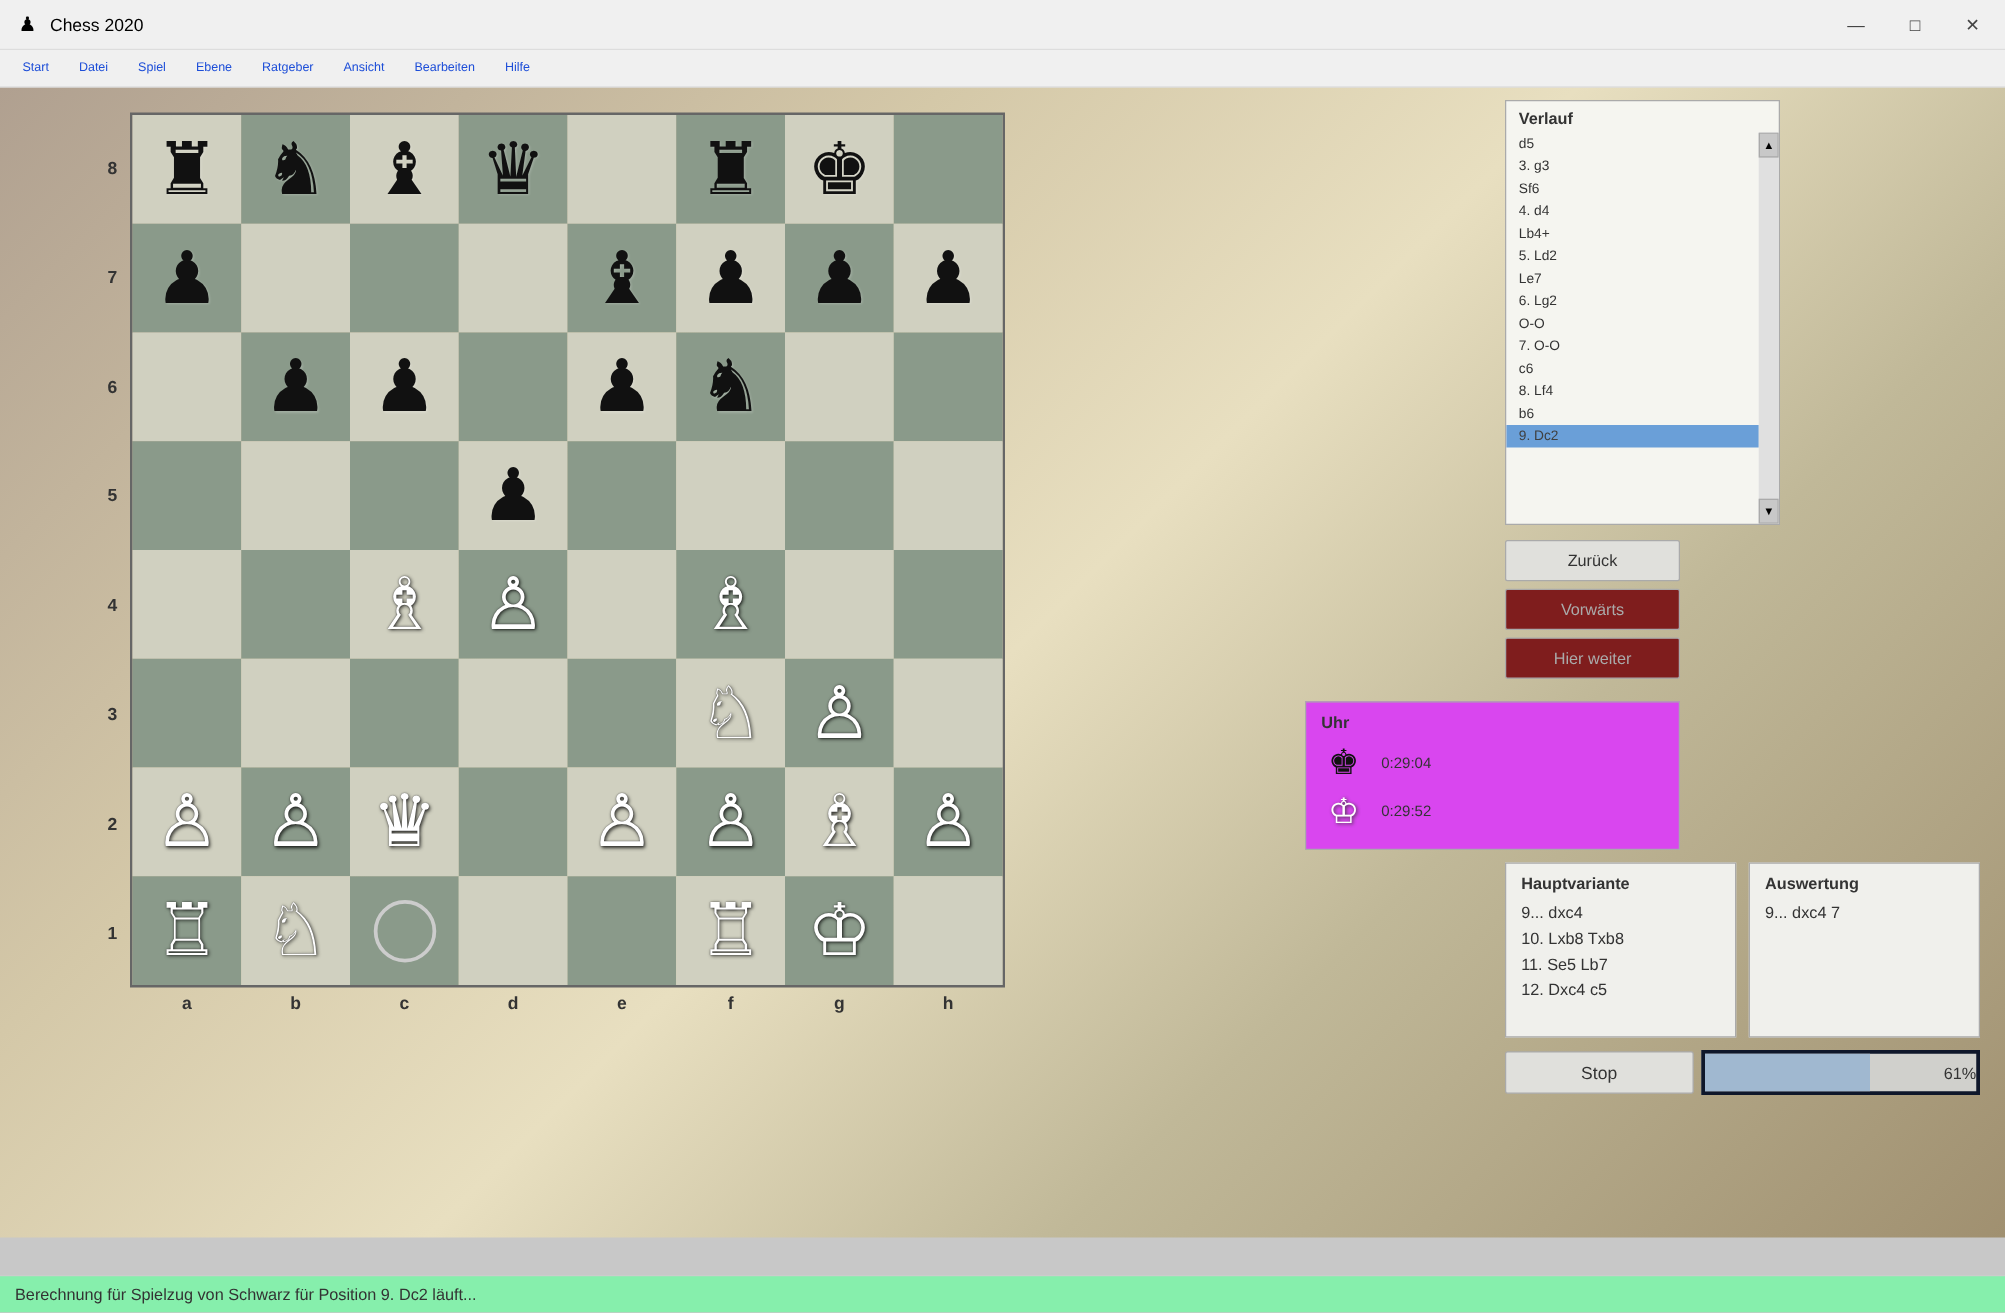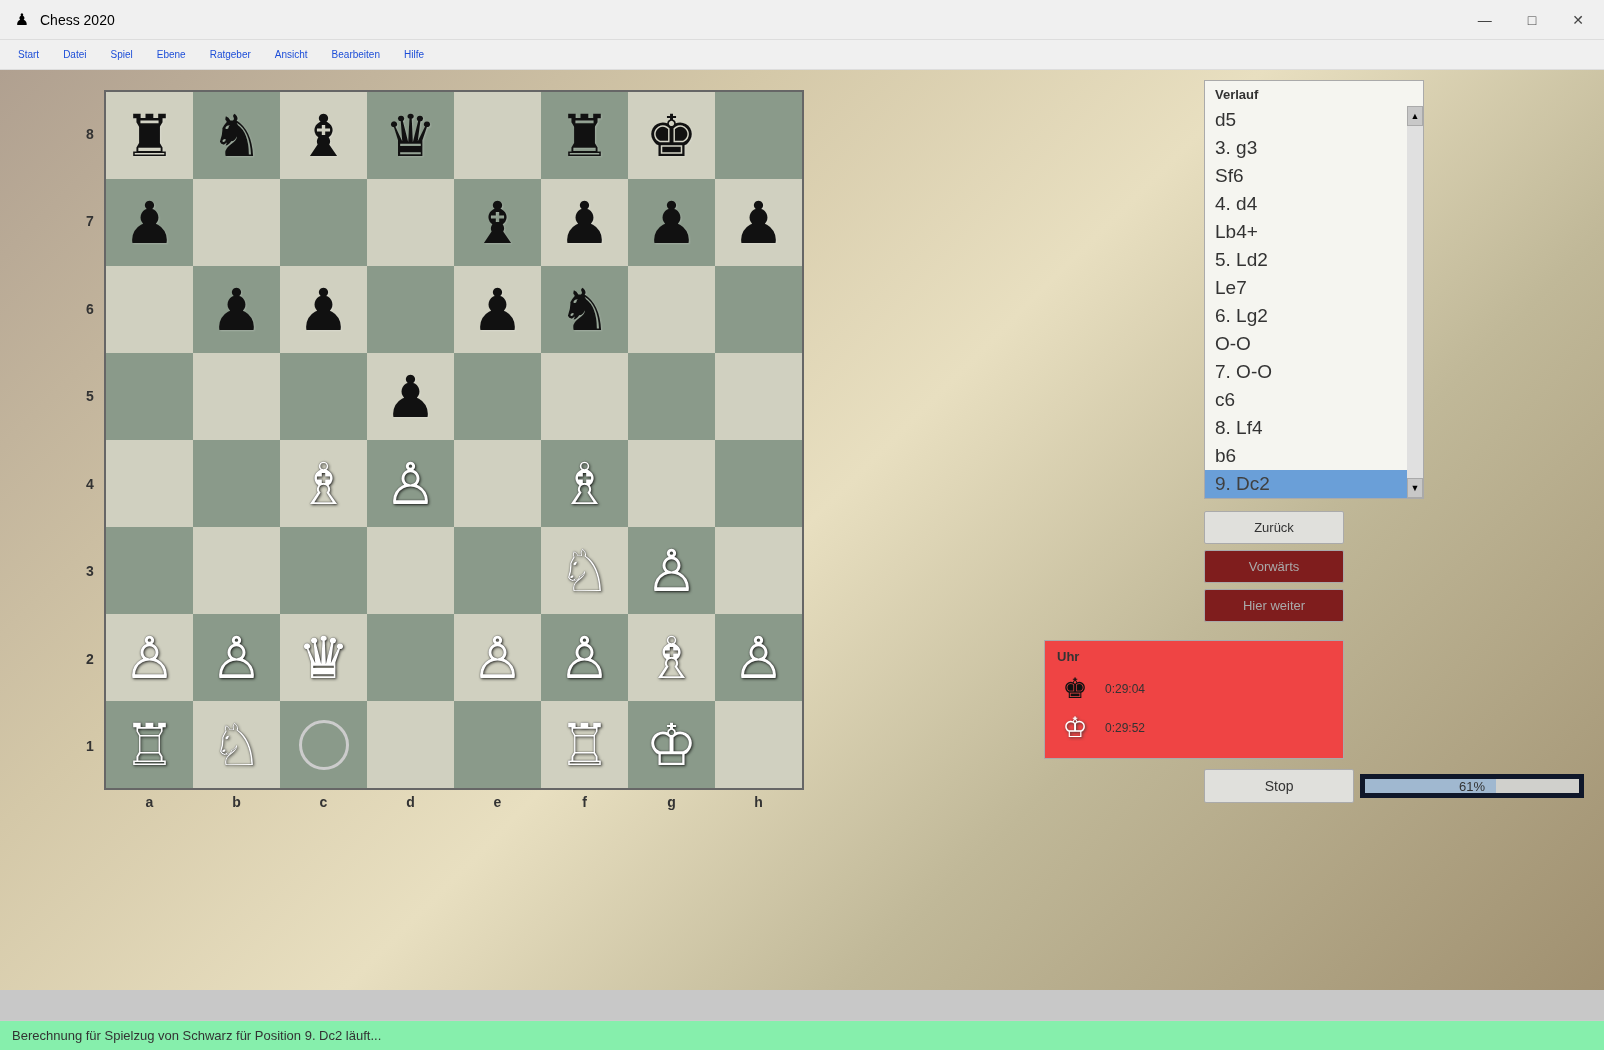--- a/index.html
+++ b/index.html
@@ -207,21 +207,21 @@
     }
 
     #verlauf-list {
       flex: 1;
       overflow: hidden;
       position: relative;
     }
 
     .verlauf-item {
       padding: 3px 10px;
-      font-size: 19px;
+      font-size: 11px;
       color: #333;
       cursor: pointer;
     }
     .verlauf-item.selected {
       background: #6a9fd8;
       color: #404040;
     }
 
     #action-buttons {
       display: flex;
@@ -241,21 +241,21 @@
       color: #333;
     }
     .action-btn:disabled, .action-btn.disabled {
       color: #aaa;
       cursor: default;
       background: #7f1d1d;
     }
 
     
     #uhr-section {
-      background: #ef4444;
+      background: #d946ef;
       border: 1px solid #aaa;
       padding: 8px 12px;
       width: 300px;
       align-self: flex-end;
     }
 
     #uhr-title {
       font-weight: bold;
       font-size: 13px;
       margin-bottom: 8px;
@@ -322,27 +322,27 @@
       padding: 8px 40px;
       font-size: 14px;
       cursor: pointer;
       border-radius: 2px;
       color: #333;
       width: 200px;
     }
 
     #progress-bar-container {
       width: 380px;
-      height: 24px;
+      height: 36px;
       background: #d0d0cc;
-      border: 5px solid #0f172a;
+      border: 3px solid #0f172a;
       position: relative;
       display: flex;
       align-items: center;
-      justify-content: center;
+      justify-content: flex-end;
     }
 
     #progress-bar-fill {
       position: absolute;
       left: 0;
       top: 0;
       height: 100%;
       background: #a0b8d0;
     }
 
@@ -594,20 +594,35 @@
             <span class="uhr-time">0:29:04</span>
           </div>
           <div class="uhr-row">
             <span class="uhr-piece" style="color:#fff; text-shadow:1px 1px 3px #333;">♔</span>
             <span class="uhr-time">0:29:52</span>
           </div>
         </div>
       </div>
     </div>
 
+    <div id="bottom-right-row">
+      <div id="hauptvariante-section">
+        <div class="section-title">Hauptvariante</div>
+        <div class="section-content" id="hauptvariante-content">
+            <div>9... dxc4</div>
+            <div>10. Lxb8 Txb8</div>
+            <div>11. Se5 Lb7</div>
+            <div>12. Dxc4 c5</div>
+          </div>
+      </div>
+      <div id="auswertung-section">
+        <div class="section-title">Auswertung</div>
+        <div class="section-content">9... dxc4 7</div>
+      </div>
+    </div>
 
     <div id="stop-section">
       <button id="stop-btn">Stop</button>
       <div id="progress-bar-container">
         <div id="progress-bar-fill" style="width: 61%;"></div>
         <span id="progress-text">61%</span>
       </div>
     </div>
   </div>
 </div>

